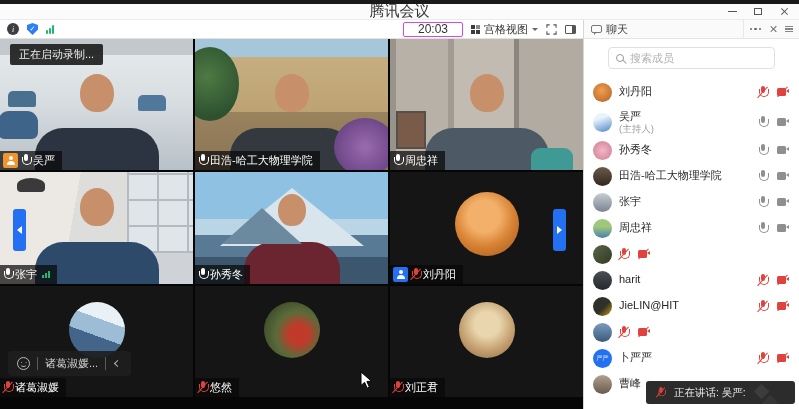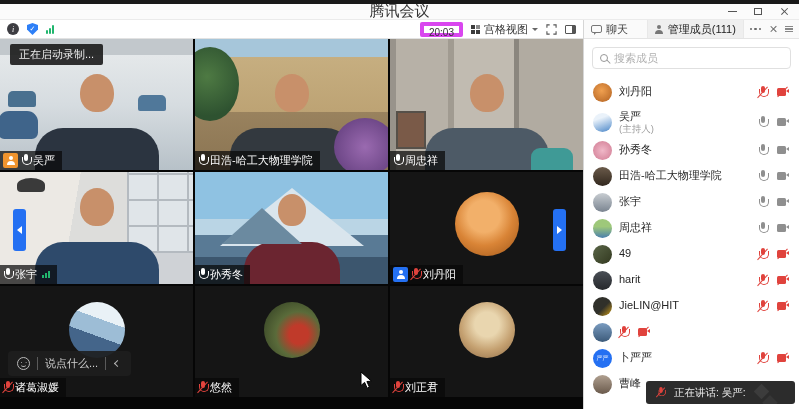--- a/index.html
+++ b/index.html
@@ -18,21 +18,21 @@
   .content{display:flex;height:389px}
   
   .main{width:583px;display:flex;flex-direction:column;background:#000}
   .toolbar{height:19px;background:#fff;display:flex;align-items:center;padding:0 7px;gap:8px;border-bottom:1px solid #e2e2e2}
   .icinfo{width:12px;height:12px;border-radius:50%;background:#3d3d42;color:#fff;font-size:8px;font-style:italic;display:flex;align-items:center;justify-content:center;font-family:"Liberation Serif",serif}
   .icshield{width:11px;height:12px;background:#2d7ff7;clip-path:polygon(50% 0,100% 16%,100% 55%,50% 100%,0 55%,0 16%);display:flex;align-items:center;justify-content:center;color:#fff;font-size:7px}
   .sig{display:flex;align-items:flex-end;gap:1px}
   .sig i{display:block;width:2px;background:#21b66e;border-radius:1px}
   .sig i:nth-child(1){height:4px}.sig i:nth-child(2){height:6px}.sig i:nth-child(3){height:9px}
   .tspacer{flex:1}
-  .tbox{border:4px solid #d946ef;border-radius:2px;font-size:10px;color:#333;padding:0 5px;height:15px;line-height:13px}
+  .tbox{border:1px solid #d946ef;border-radius:2px;font-size:12px;color:#333;padding:0 14px;height:15px;line-height:13px}
   .gridview{display:flex;align-items:center;gap:4px;font-size:11px;color:#333;cursor:pointer}
   .icgrid{width:9px;height:9px;display:grid;grid-template-columns:1fr 1fr;grid-template-rows:1fr 1fr;gap:1px}
   .icgrid i{background:#3c3c3c}
   .icgrid i:nth-child(2){background:#8a8a8a}
   .caret{width:0;height:0;border-top:3.5px solid #666;border-left:3px solid transparent;border-right:3px solid transparent}
   .iclayout{width:11px;height:9px;border:1px solid #555;border-radius:1px;position:relative}
   .iclayout::after{content:'';position:absolute;right:0;top:0;width:3.5px;height:100%;background:#555}
   .videos{position:relative;flex:1;background:#060606;overflow:hidden}
   .vgrid{display:grid;width:100%;height:358px;grid-template-columns:1fr 1fr 1fr;grid-template-rows:131px 112px 111px;gap:2px;background:#060606}
   .tile{position:relative;background:#151515;overflow:hidden;cursor:pointer}
@@ -106,21 +106,21 @@
   .icchat{width:11px;height:8px;border:1.1px solid #777;border-radius:2px;position:relative;flex:none}
   .icchat::after{content:'';position:absolute;left:2px;bottom:-3px;width:0;height:0;border-top:3px solid #777;border-right:3px solid transparent}
   .sright{display:flex;align-items:center;gap:8px;padding:0 6px}
   .icdots{display:flex;gap:2px;cursor:pointer}
   .icdots i{width:2.4px;height:2.4px;border-radius:50%;background:#666}
   .icx{position:relative;width:8px;height:8px;cursor:pointer}
   .icx::before,.icx::after{content:'';position:absolute;left:3.5px;top:0;width:1.2px;height:8px;background:#666}
   .icx::before{transform:rotate(45deg)}.icx::after{transform:rotate(-45deg)}
   .icmenu{display:flex;flex-direction:column;gap:1.6px;cursor:pointer}
   .icmenu i{width:8px;height:1.2px;background:#888}
-  .searchwrap{padding:8px 8px 6px}
+  .searchwrap{padding:8px 24px 6px}
   .searchbox{height:22px;border:1px solid #e0e0e0;border-radius:4px;display:flex;align-items:center;gap:6px;padding:0 7px;background:#fff}
   .icmag{width:8px;height:8px;border:1.3px solid #999;border-radius:50%;position:relative;flex:none}
   .icmag::after{content:'';position:absolute;right:-3.5px;bottom:-1.5px;width:4.5px;height:1.3px;background:#999;transform:rotate(45deg)}
   .searchbox input{border:none;outline:none;flex:1;font-size:11px;color:#333;background:transparent;min-width:0}
   .searchbox input::placeholder{color:#b0b0b0}
   .mlist{flex:1;overflow:hidden;padding:2px 9px 0}
   .mrow{display:flex;align-items:center;gap:7px;height:26px;cursor:pointer}
   .mrow.two{height:30px}
   .mav{width:19px;height:19px;border-radius:50%;flex:none;display:flex;align-items:center;justify-content:center;font-size:6px;color:#fff;overflow:hidden}
   .av0{background:radial-gradient(circle at 45% 40%,#f0a050,#b06020)}
@@ -312,41 +312,37 @@
         <div class="carbtn carL">
             <span class="tri-l"></span>
           </div>
         <div class="carbtn carR">
             <span class="tri-r"></span>
           </div>
 
         <div class="chatpill">
           <span class="smiley"></span>
           <span class="pdiv"></span>
-          <span class="ptext">说点什么...</span>
+          <span class="ptext">诸葛淑媛...</span>
           <span class="pdiv"></span>
           <span class="chev"></span>
         </div>
 
         <svg class="cursor" width="13" height="19" viewBox="0 0 13 19">
             <polygon points="1,1 1,14.5 4.6,11.4 7.2,17.2 9.4,16.1 6.9,10.5 11.5,10.2" fill="#fff" stroke="#000" stroke-width="1"></polygon>
           </svg>
       </div>
     </div>
 
     <div class="sidebar">
       <div class="sheader">
         <span class="stab">
           <span class="icchat"></span>
           <span>聊天</span>
         </span>
-        <span class="stab active">
-          <span class="pg gray"></span>
-          <span>管理成员(111)</span>
-        </span>
         <span class="sright">
           <span class="icdots">
               <i></i>
               <i></i>
               <i></i>
             </span>
           <span class="icx"></span>
           <span class="icmenu">
               <i></i>
               <i></i>
@@ -423,23 +419,20 @@
           <span class="minfo">
               <span class="mname">周忠祥</span>
             </span>
           <span class="mics">
               <span class="icm"></span>
               <span class="icc"></span>
             </span>
         </div>
         <div class="mrow">
           <span class="mav av7"></span>
-          <span class="minfo">
-              <span class="mname">49</span>
-            </span>
           <span class="mics">
               <span class="icm off">
                 <i class="sl"></i>
               </span>
               <span class="icc off">
                 <i class="sl"></i>
               </span>
             </span>
         </div>
         <div class="mrow">

